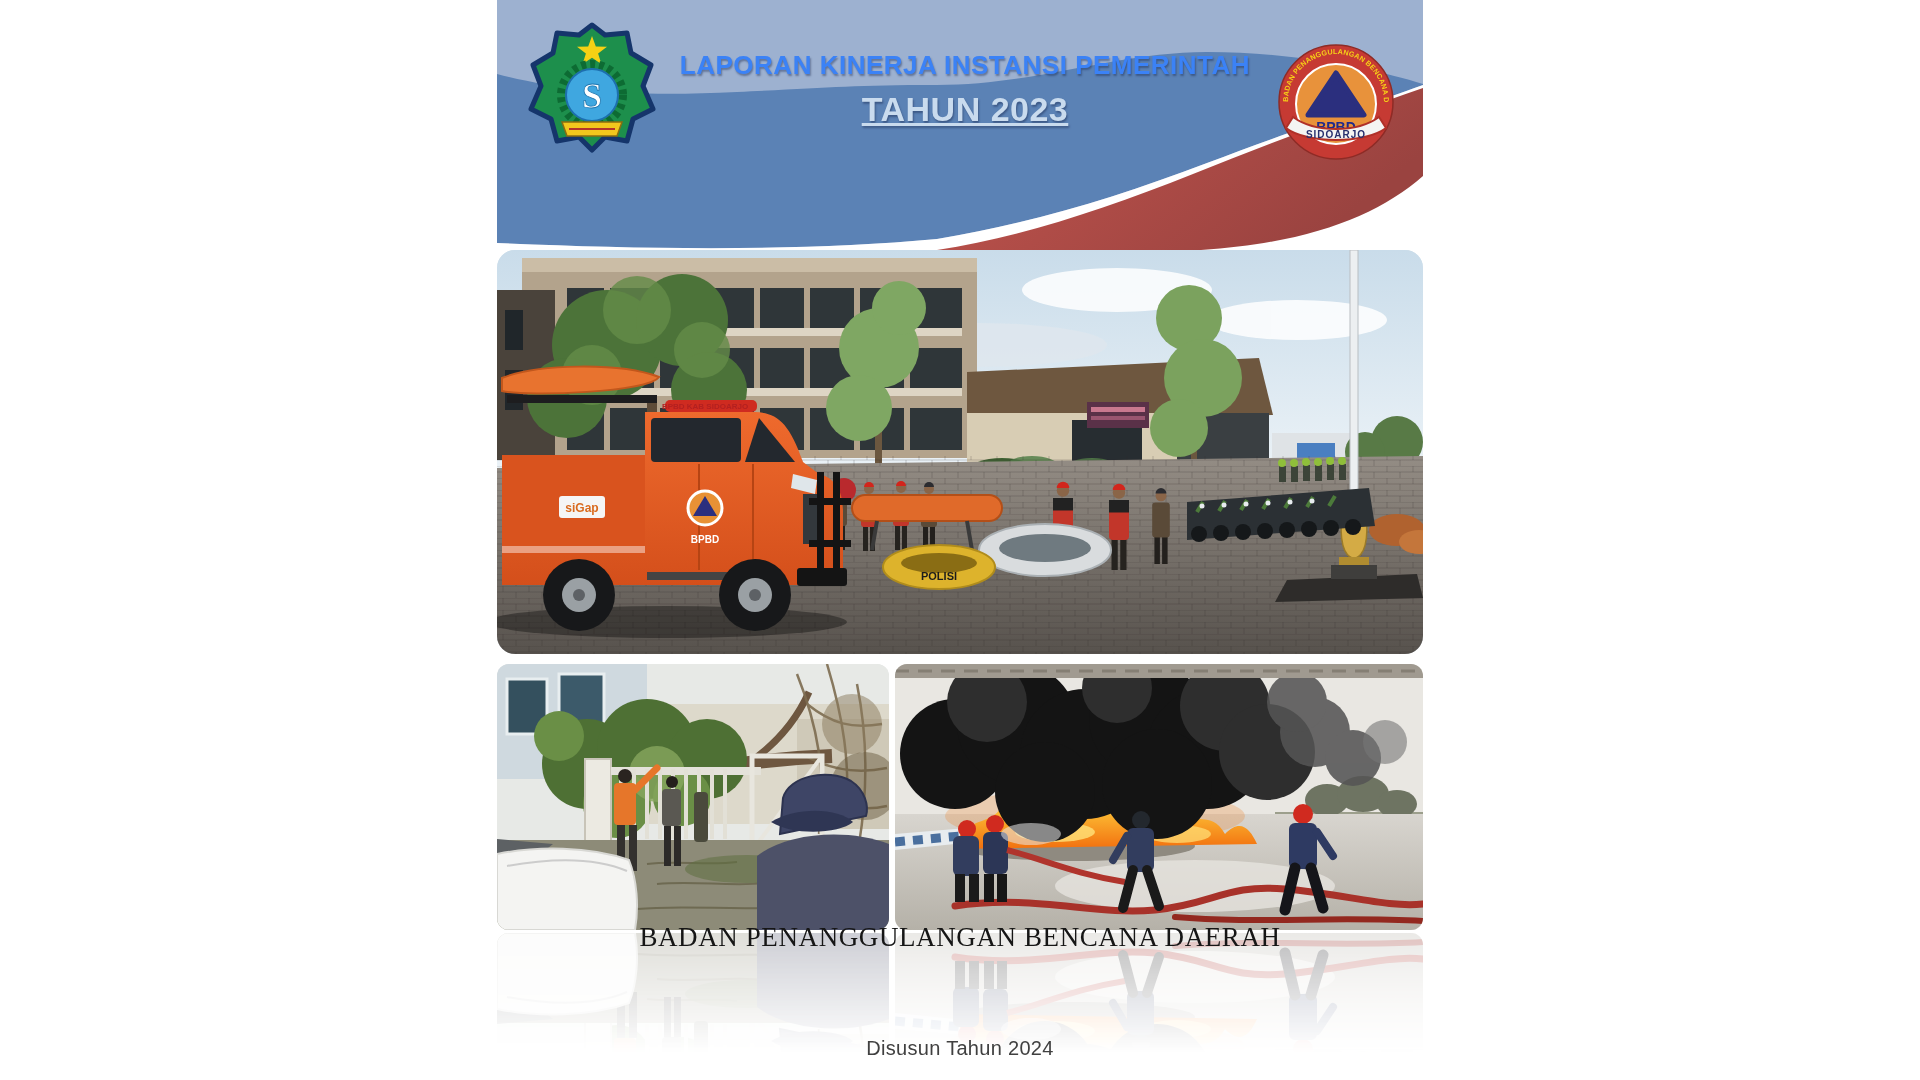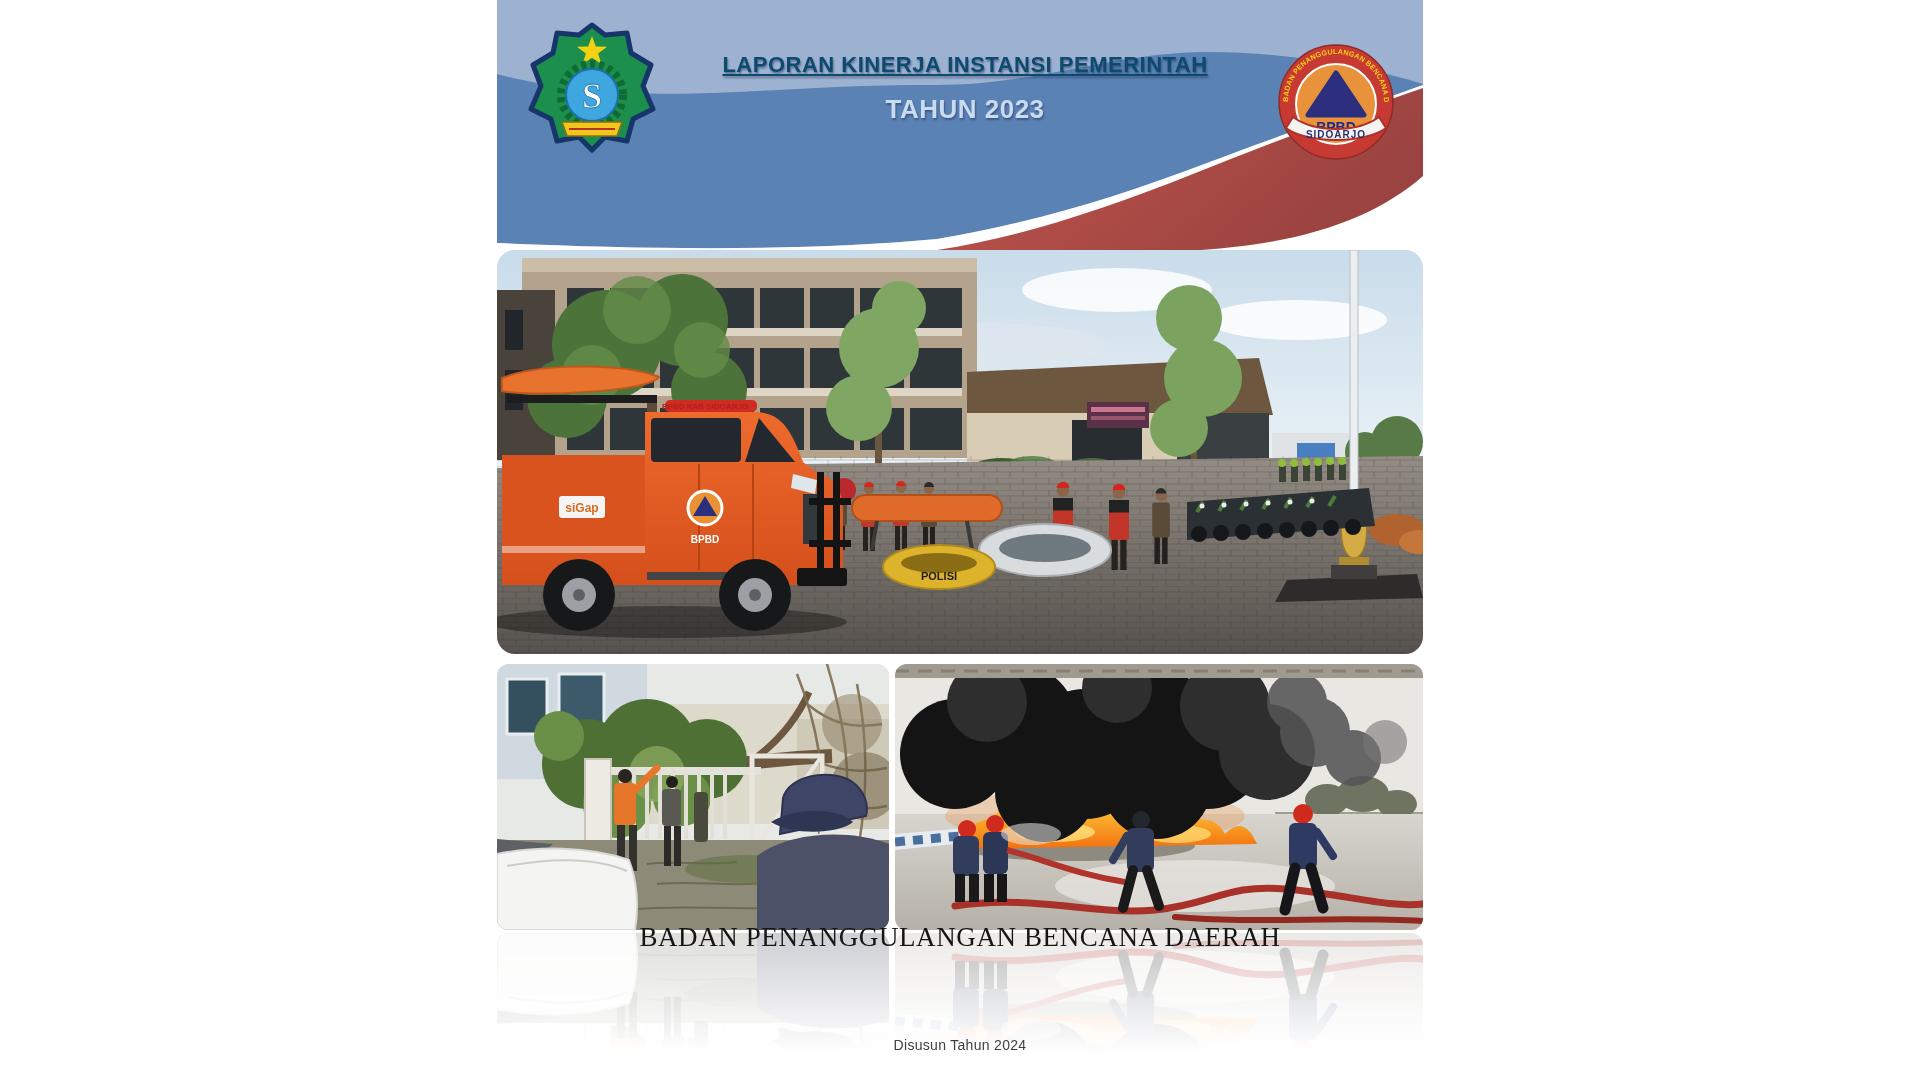--- a/index.html
+++ b/index.html
@@ -6,41 +6,41 @@
   body{width:1920px;height:1080px;background:#ffffff;position:relative;overflow:hidden;
        font-family:"Liberation Sans",sans-serif;}
   .page{position:absolute;left:497px;top:0;width:926px;height:1080px;background:#fff;}
 
   
   .cover-header{position:absolute;top:0;left:0;width:926px;height:250px;}
   .cover-header svg.waves{position:absolute;inset:0;}
   .logo-left{position:absolute;left:28px;top:22px;width:134px;height:132px;}
   .logo-right{position:absolute;left:778px;top:40px;width:122px;height:124px;}
   .header-title{position:absolute;left:150px;right:140px;top:50px;text-align:center;}
-  .ht1{font-size:22px;font-weight:bold;letter-spacing:.5px;color:#0c4a6e;line-height:30px;
-       text-shadow:1px 2px 2px rgba(25,40,80,.45);text-decoration:underline;}
-  .ht2{font-size:26px;font-weight:bold;letter-spacing:.5px;color:#c9dbee;line-height:30px;
-       margin-top:14px;text-shadow:1px 2px 2px rgba(25,40,80,.45);}
+  .ht1{font-size:26px;font-weight:bold;letter-spacing:.5px;color:#3b82f6;line-height:30px;
+       text-shadow:1px 2px 2px rgba(25,40,80,.45);}
+  .ht2{font-size:34px;font-weight:bold;letter-spacing:.5px;color:#c9dbee;line-height:30px;
+       margin-top:14px;text-shadow:1px 2px 2px rgba(25,40,80,.45);text-decoration:underline;}
 
   
   .photo-main{position:absolute;top:250px;left:0;width:926px;height:404px;border-radius:18px;
               overflow:hidden;background:#d7e2ea;}
   .photo-row{position:absolute;top:664px;left:0;width:926px;display:flex;gap:6px;}
   .photo-sm{height:266px;border-radius:12px;overflow:hidden;
             -webkit-box-reflect: below 3px linear-gradient(to bottom, transparent 55%, rgba(0,0,0,.28) 100%);}
   .photo-sm.left{width:392px;background:#e7e9e6;}
   .photo-sm.right{width:528px;background:#e9e7e2;}
   .photo-main svg,.photo-sm svg{display:block;}
 
   
   .footer{position:absolute;top:922px;left:0;width:926px;text-align:center;z-index:6;}
   .footer-line{font-family:"Liberation Serif",serif;font-size:27px;color:#161616;
                letter-spacing:.6px;line-height:31px;}
   .note{position:absolute;top:1037px;left:0;width:926px;text-align:center;z-index:6;
-        font-size:14px;color:#404040;letter-spacing:.3px;}
+        font-size:20px;color:#404040;letter-spacing:.3px;}
 </style>
 </head>
 <body>
 
 <div class="page">
 
   <div class="cover-header">
     <svg class="waves" width="926" height="250" viewBox="0 0 926 250">
       <defs>
         <linearGradient id="redGrad" x1="0" y1="0" x2="1" y2="0.4">

